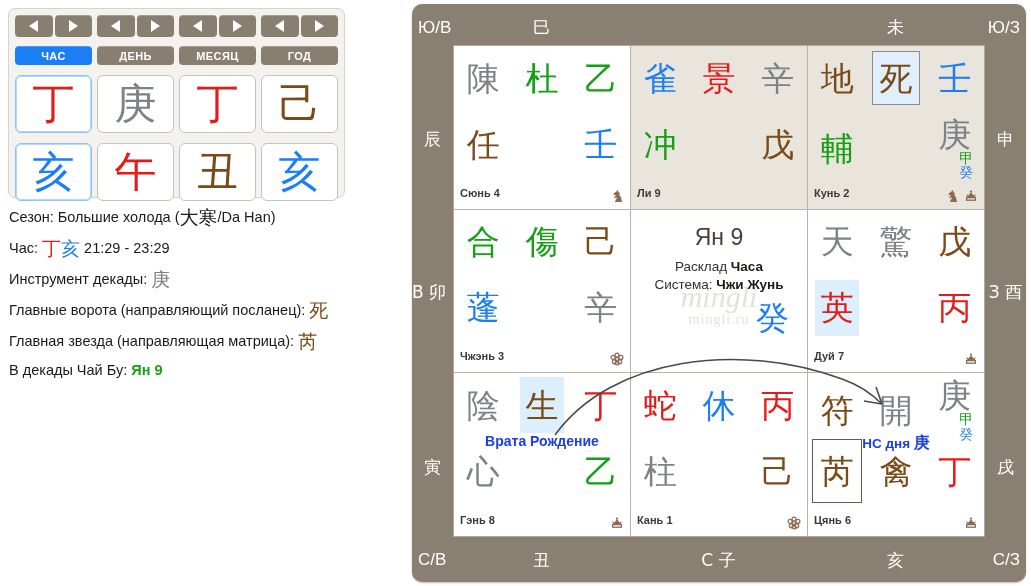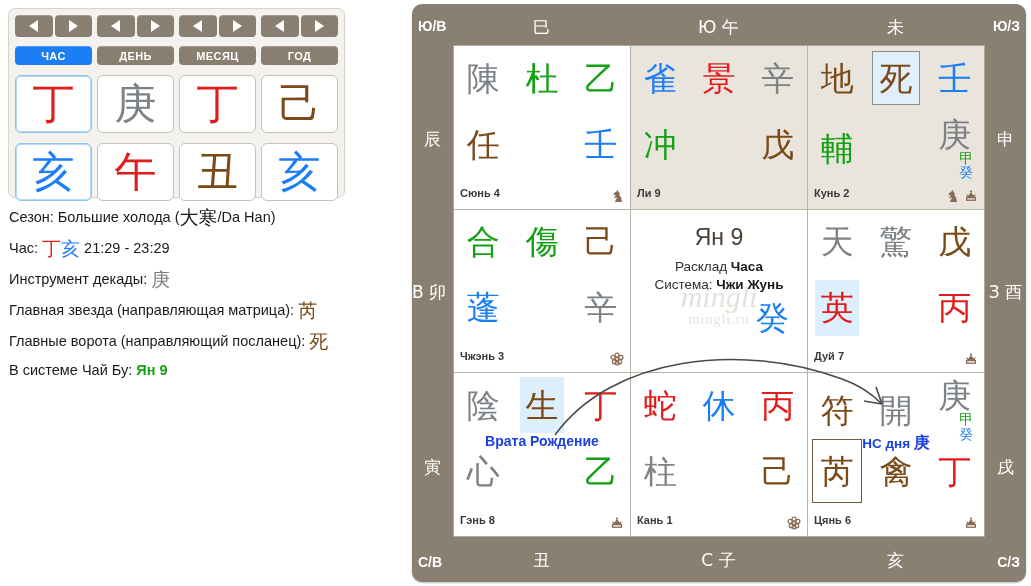--- a/index.html
+++ b/index.html
@@ -88,21 +88,21 @@
   .board {
     position: absolute; left: 412px; top: 4px;
     width: 614px; height: 578px;
     background: #8a8072;
     border-radius: 10px;
     box-shadow: 0 1px 2px rgba(0,0,0,.25);
   }
   .edge-label {
     position: absolute;
     color: #ffffff;
-    font-size: 14px; font-weight: bold;
+    font-size: 17px; font-weight: normal;
     white-space: nowrap;
     text-align: center;
   }
   .edge-cjk { font-family: "DejaVu Sans", sans-serif; font-size: 17px; font-weight: normal; }
 
   .grid-wrap {
     position: absolute;
     left: 41px; top: 41px;
     width: 532px; height: 492px;
     display: grid;
@@ -299,43 +299,42 @@
       <div class="info-row">
         <span>Час:</span>
         <span class="cjk c-red">丁</span><span class="cjk c-blue">亥</span>
         <span>21:29 - 23:29</span>
       </div>
       <div class="info-row">
         <span>Инструмент декады:</span>
         <span class="cjk c-gray">庚</span>
       </div>
       <div class="info-row">
+        <span>Главные ворота (направляющий посланец):</span>
+        <span class="cjk c-brown">死</span>
+      </div>
+      <div class="info-row">
         <span>Главная звезда (направляющая матрица):</span>
         <span class="cjk c-brown">芮</span>
       </div>
       <div class="info-row">
-        <span>Главные ворота (направляющий посланец):</span>
-        <span class="cjk c-brown">死</span>
-      </div>
-      <div class="info-row">
-        <span>В системе Чай Бу:</span>
+        <span>В декады Чай Бу:</span>
         <span style="color:#15a015;font-weight:bold">Ян 9</span>
       </div>
     </div>
   </div>
 
   <div class="board">
 
     <div class="edge-label" style="left:6px;  top:14px;">Ю/В</div>
     <div class="edge-label" style="right:6px; top:14px;">Ю/З</div>
     <div class="edge-label" style="left:6px;  bottom:12px;">С/В</div>
     <div class="edge-label" style="right:6px; bottom:12px;">С/З</div>
 
     <div class="edge-label edge-cjk" style="left:41px;  top:12px; width:177px;">巳</div>
-    <div class="edge-label edge-cjk" style="left:218px; top:12px; width:177px;">Ю 午</div>
     <div class="edge-label edge-cjk" style="left:395px; top:12px; width:177px;">未</div>
 
     <div class="edge-label edge-cjk" style="left:41px;  bottom:10px; width:177px;">丑</div>
     <div class="edge-label edge-cjk" style="left:218px; bottom:10px; width:177px;">С 子</div>
     <div class="edge-label edge-cjk" style="left:395px; bottom:10px; width:177px;">亥</div>
 
     <div class="edge-label edge-cjk" style="left:0; top:124px; width:41px;">辰</div>
     <div class="edge-label edge-cjk" style="left:0; top:277px; width:32px;">В 卯</div>
     <div class="edge-label edge-cjk" style="left:0; top:452px; width:41px;">寅</div>
 

